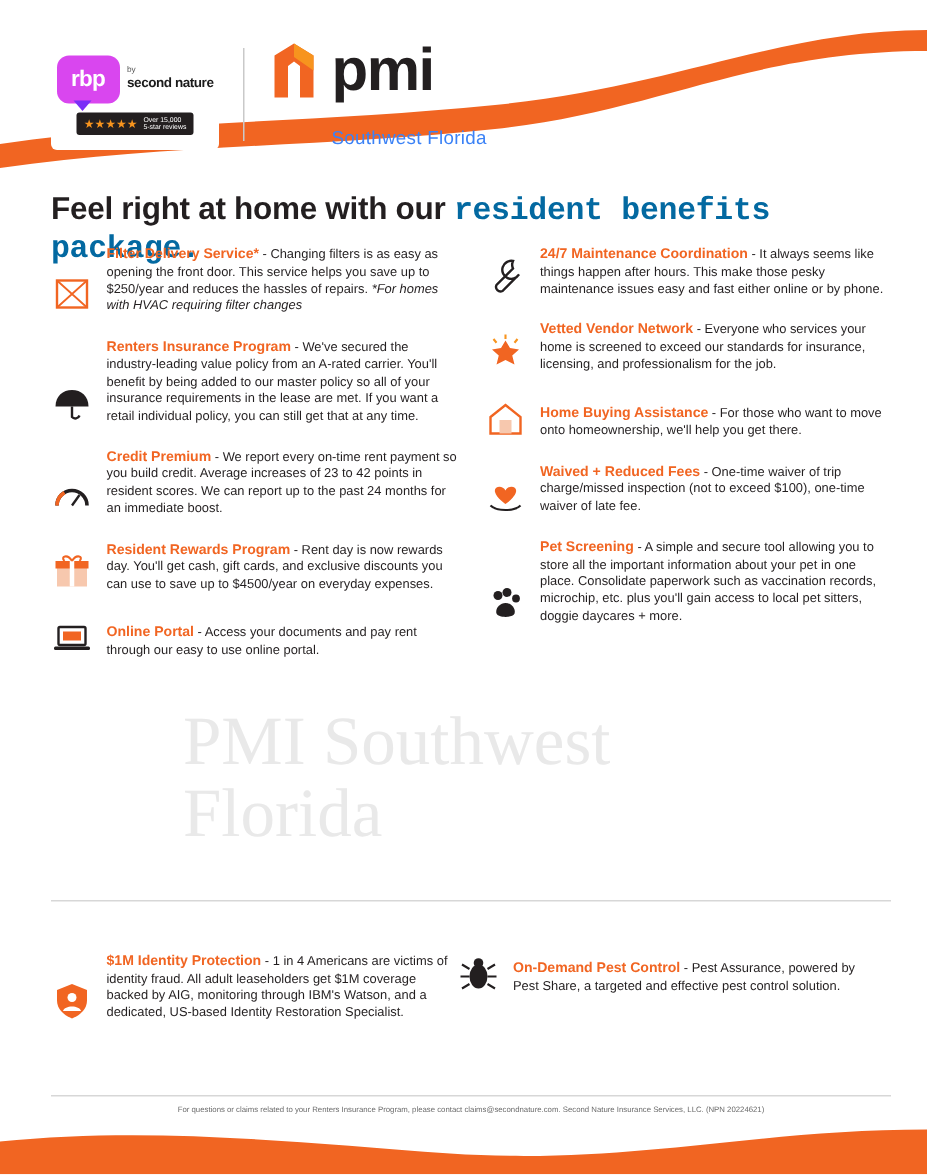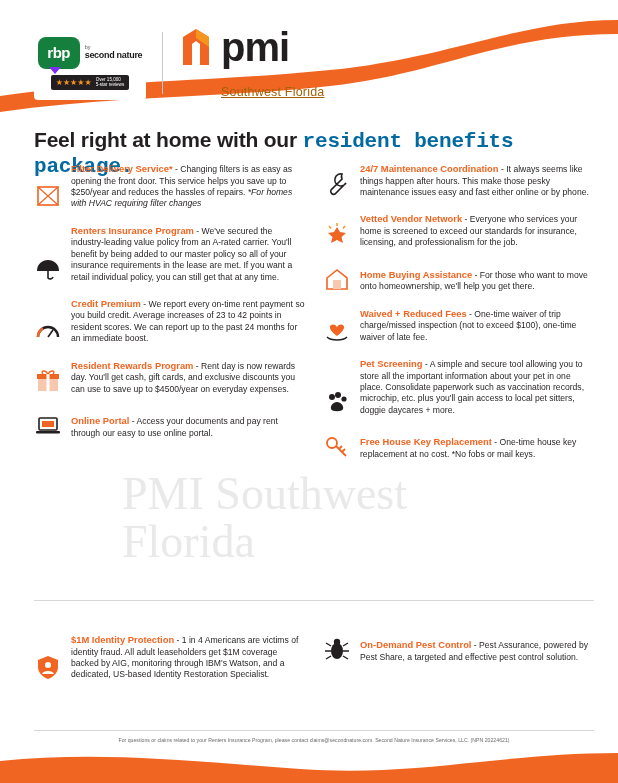--- a/index.html
+++ b/index.html
@@ -19,21 +19,21 @@
 
   
   .header{position:absolute;top:26px;left:34px;display:flex;align-items:center;gap:0;}
   .rbp-logo{
     width:112px;height:74px;background:#ffffff;border-radius:4px;
     display:flex;flex-direction:column;align-items:center;justify-content:center;
     box-shadow:0 0 0 0 rgba(0,0,0,0);
   }
   .rbp-top{display:flex;align-items:center;gap:5px;}
   .rbp-badge{
-    width:42px;height:32px;background:#15803d;border-radius:8px;
+    width:42px;height:32px;background:#d946ef;border-radius:8px;
     display:flex;align-items:center;justify-content:center;
     color:#fff;font-size:15px;font-weight:bold;letter-spacing:-.5px;
     position:relative;
   }
   .rbp-badge:after{
     content:"";position:absolute;bottom:-5px;left:11px;
     border-left:6px solid transparent;border-right:6px solid transparent;
     border-top:7px solid #7b2ff7;
   }
   .rbp-by{font-size:5.5px;color:#555;line-height:1.15;text-align:left;}
@@ -42,21 +42,21 @@
     margin-top:6px;background:#231f20;border-radius:2px;
     padding:2px 5px;display:flex;align-items:center;gap:4px;
   }
   .stars{color:#f7941e;font-size:8px;letter-spacing:0px;}
   .rbp-rev{color:#ffffff;font-size:4.6px;line-height:1.2;text-align:left;}
   .divider-v{width:1px;height:62px;background:#c9c9c9;margin:0 16px;}
   .pmi{display:flex;flex-direction:column;}
   .pmi-row{display:flex;align-items:center;gap:8px;}
   .pmi-mark{width:34px;height:40px;}
   .pmi-name{font-size:40px;font-weight:bold;color:#231f20;letter-spacing:-1px;line-height:.95;}
-  .pmi-sub{font-size:12.5px;color:#a16207;letter-spacing:.2px;margin-left:42px;margin-top:18px;text-decoration:underline;}
+  .pmi-sub{font-size:12.5px;color:#3b82f6;letter-spacing:.2px;margin-left:42px;margin-top:18px;}
 
   
   .title{
     position:absolute;top:128px;left:34px;width:560px;
     font-size:21px;font-weight:bold;color:#231f20;letter-spacing:-.2px;
   }
   .title .accent{color:#0369a1;font-family:Liberation Mono, monospace;}
 
   
   .watermark{
@@ -73,21 +73,21 @@
   .ico{width:28px;min-width:28px;height:28px;display:flex;align-items:center;justify-content:center;margin-top:1px;}
   .txt{font-size:8.6px;line-height:1.33;color:#231f20;}
   .txt b{color:#f16522;font-weight:bold;font-size:9.4px;}
   .txt i{font-style:italic;}
 
   
   .premium-title{
     position:absolute;top:608px;left:34px;width:560px;
     font-size:15px;font-weight:bold;color:#231f20;
   }
-  .premium{position:absolute;top:634px;left:34px;width:560px;display:flex;gap:18px;}
+  .premium{position:absolute;top:634px;left:34px;width:560px;display:flex;}
   .rule{position:absolute;top:600px;left:34px;width:560px;height:1px;background:#d7d7d7;}
 
   
   .footer{
     position:absolute;top:737px;left:34px;width:560px;
     font-size:5.2px;color:#6b6b6b;text-align:center;
   }
   .footer-rule{position:absolute;top:730px;left:34px;width:560px;height:1px;background:#d7d7d7;}
   .bottom-swoosh{position:absolute;bottom:0;left:0;width:618px;height:36px;overflow:hidden;}
 </style>
@@ -237,29 +237,20 @@
           <div class="ico">
             <svg viewBox="0 0 28 28">
               <circle cx="9" cy="9" r="3" fill="#231f20"></circle>
               <circle cx="15" cy="7" r="3" fill="#231f20"></circle>
               <circle cx="21" cy="11" r="2.6" fill="#231f20"></circle>
               <path d="M14,14 C18,14 21,18 20,21 C19,24 9,24 8,21 C7,18 10,14 14,14 Z" fill="#231f20"></path>
             </svg>
           </div>
           <div class="txt"><b>Pet Screening</b><span> - A simple and secure tool allowing you to store all the important information about your pet in one place. Consolidate paperwork such as vaccination records, microchip, etc. plus you'll gain access to local pet sitters, doggie daycares + more.</span></div>
         </div>
-        <div class="item">
-          <div class="ico">
-            <svg viewBox="0 0 28 28">
-              <circle cx="9" cy="11" r="5" fill="none" stroke="#f16522" stroke-width="1.8"></circle>
-              <path d="M13,14 L23,24 M19,20 L22,17 M16,17 L19,14" stroke="#f16522" stroke-width="1.8" fill="none"></path>
-            </svg>
-          </div>
-          <div class="txt"><b>Free House Key Replacement</b><span> - One-time house key replacement at no cost. *No fobs or mail keys.</span></div>
-        </div>
       </div>
   </div>
 
   <div class="rule"></div>
   <div class="premium">
     <div class="col" id="prem-left">
         <div class="item">
           <div class="ico">
             <svg viewBox="0 0 28 28">
               <path d="M14,3 L24,7 L24,14 C24,20 19,24 14,26 C9,24 4,20 4,14 L4,7 Z" fill="#f16522"></path>

